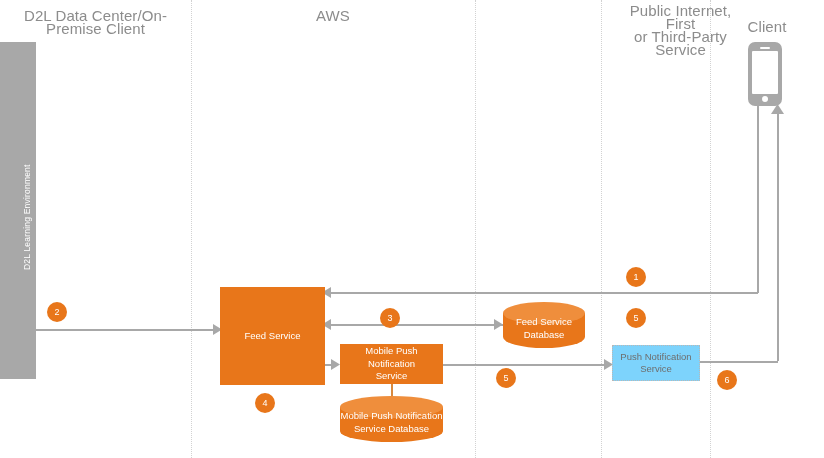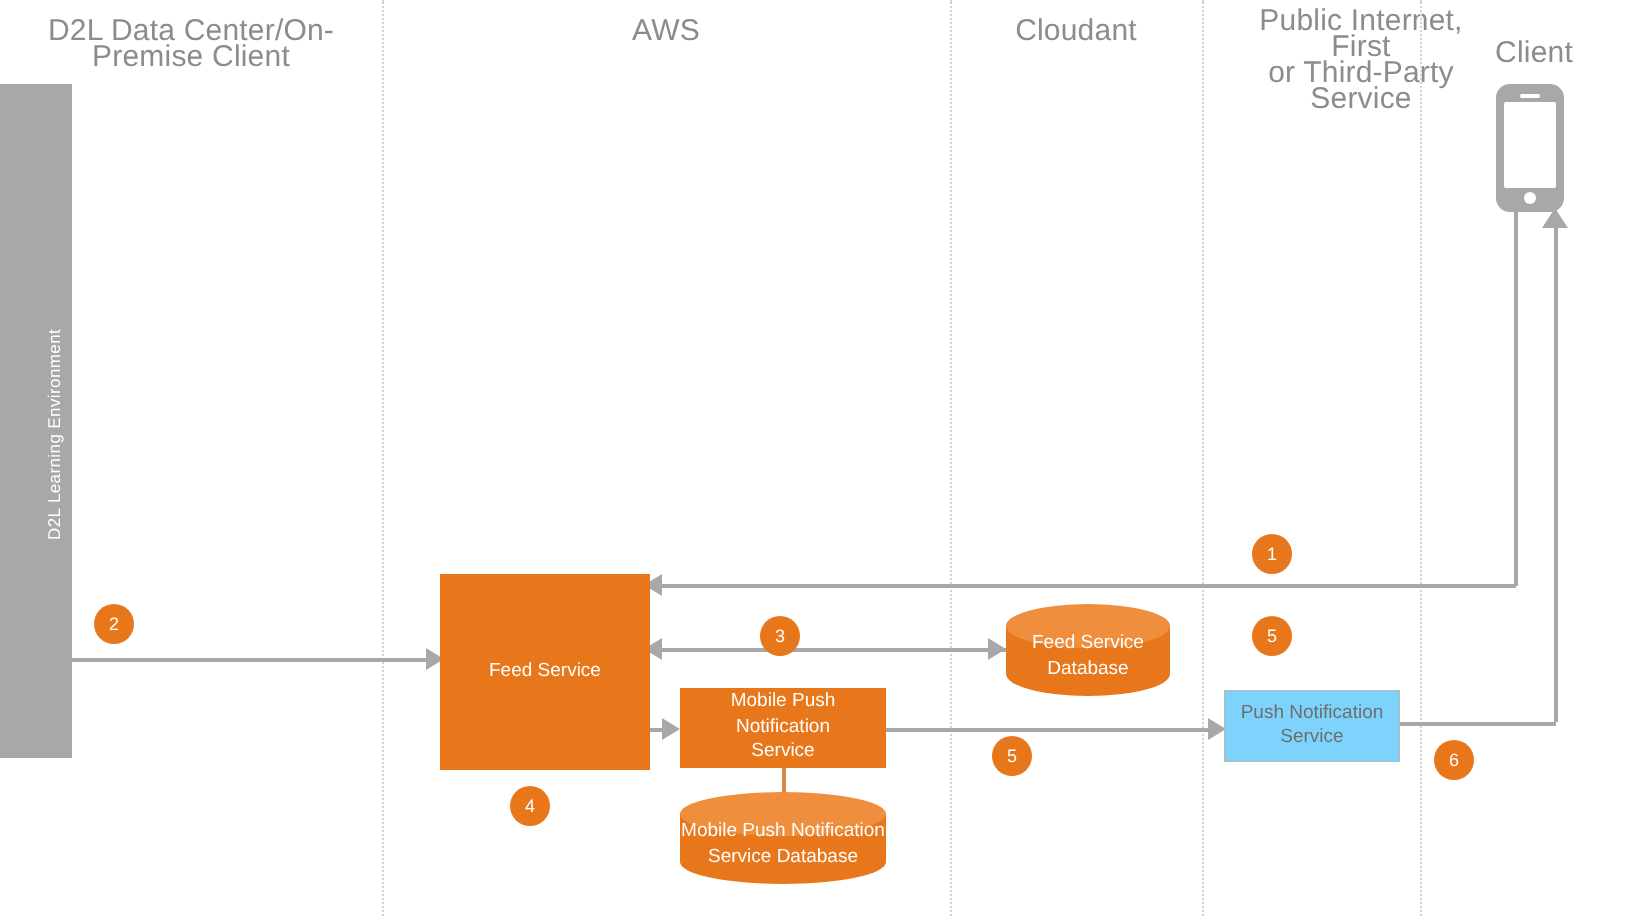--- a/index.html
+++ b/index.html
@@ -148,21 +148,20 @@
     border-radius: 50%;
   }
 </style>
 </head>
 <body>
 
 <div id="canvas">
 
   <div class="lane-header" style="left:0px; top:9px; width:191px;">D2L Data Center/On-Premise Client</div>
   <div class="lane-header" style="left:191px; top:9px; width:284px;text-align:center;">AWS</div>
-  <div class="lane-header" style="left:475px; top:9px; width:126px;">Cloudant</div>
   <div class="lane-header" style="left:626px; top:4px; width:109px; white-space:pre-line;">Public Internet, First
 or Third-Party Service</div>
   <div class="lane-header" style="left:710px; top:20px; width:114px;">Client</div>
 
   <div class="lane-divider" style="left:191px; height:458px;"></div>
   <div class="lane-divider" style="left:475px; height:458px;"></div>
   <div class="lane-divider" style="left:601px; height:458px;"></div>
   <div class="lane-divider" style="left:710px; height:458px;"></div>
 
   <div class="env-bar" style="left:0px; top:42px; width:36px; height:337px;">

